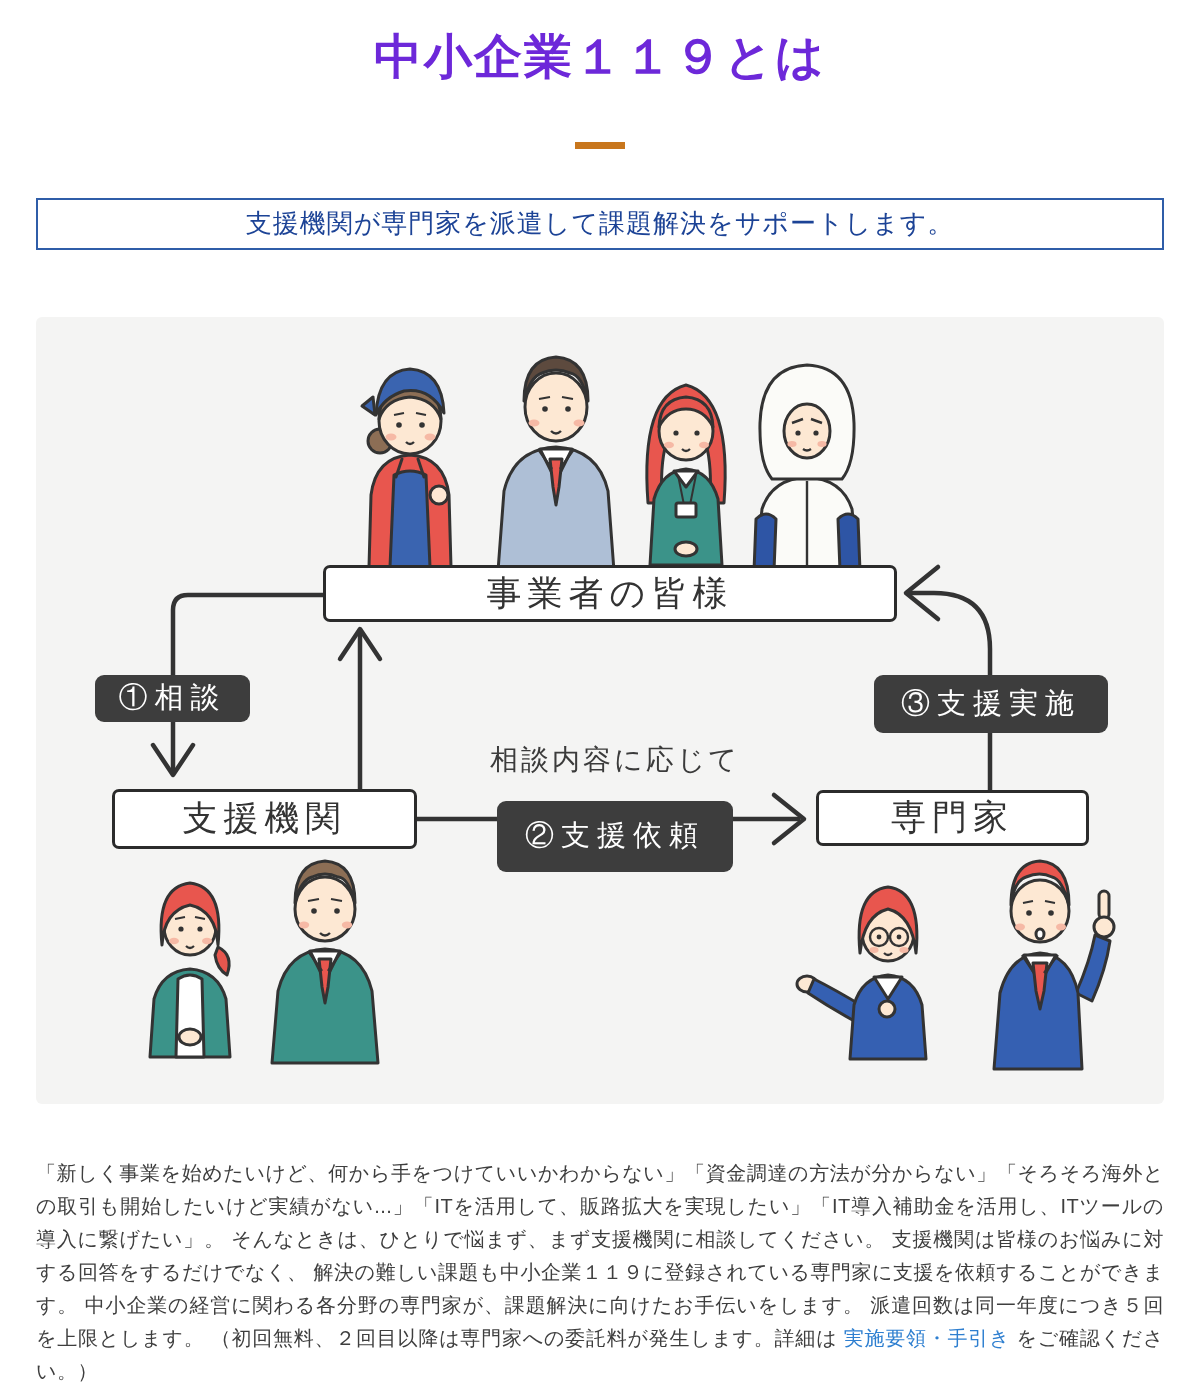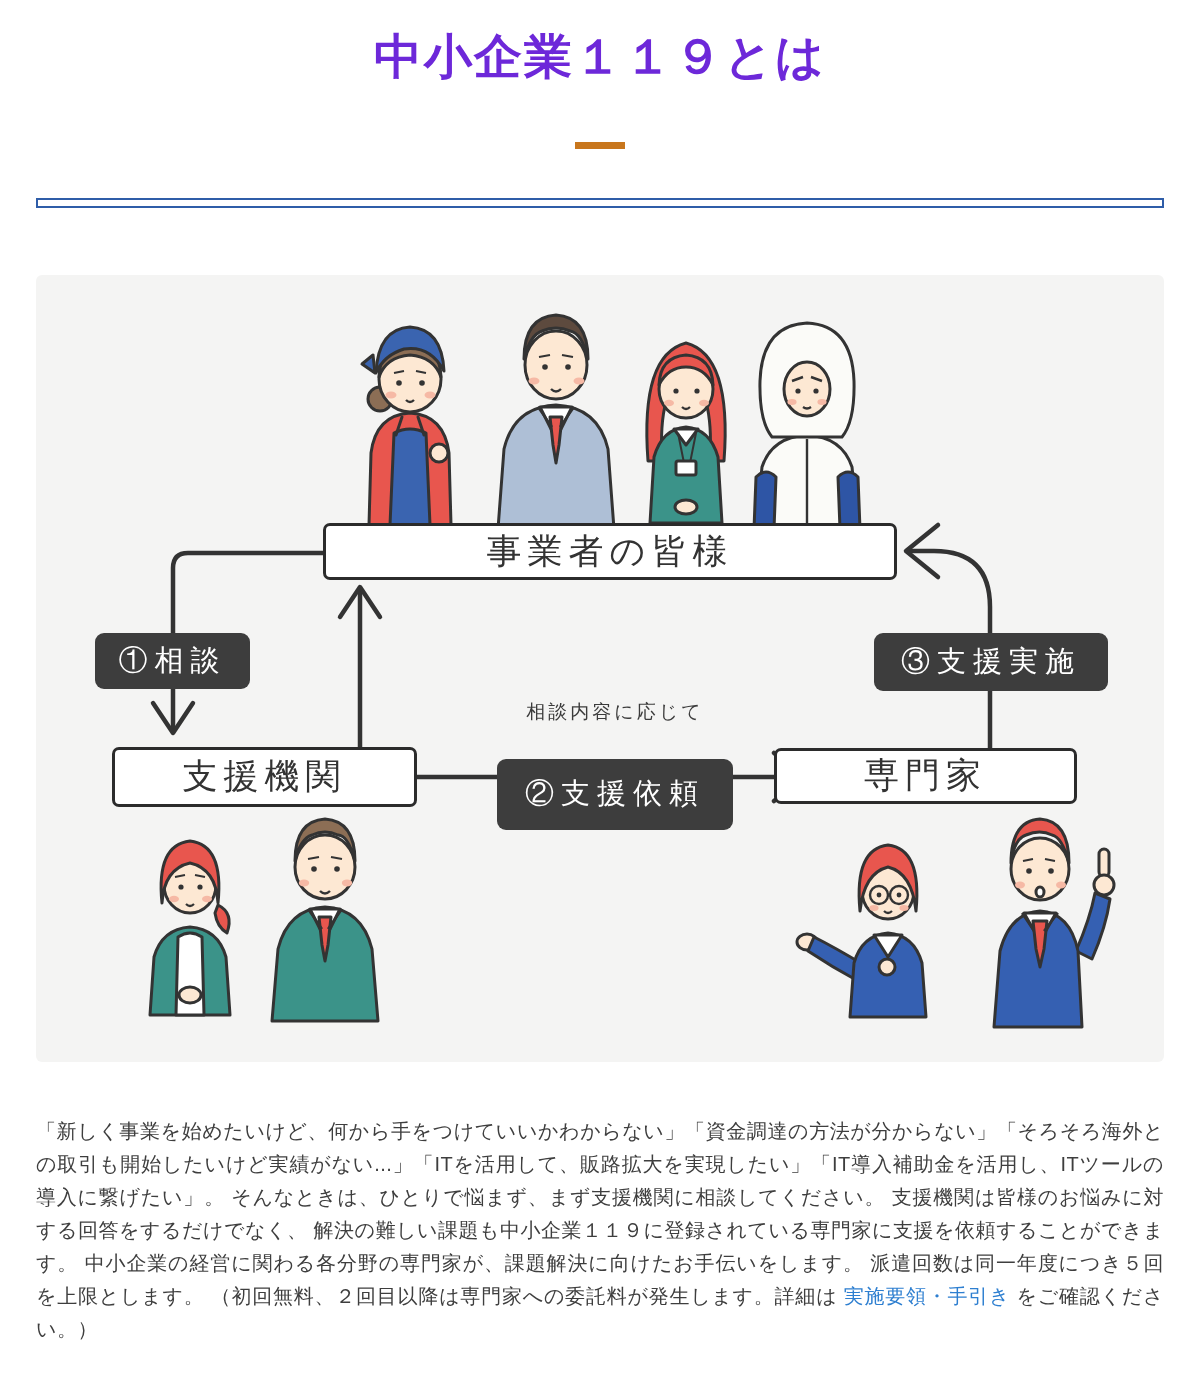--- a/index.html
+++ b/index.html
@@ -20,38 +20,39 @@
 
   .fig { position:absolute; z-index:1; }
   .lines { position:absolute; left:0; top:0; z-index:1; }
 
   .node { position:absolute; z-index:2; background:#ffffff; border:3px solid #2b2b2b;
           border-radius:7px; display:flex; align-items:center; justify-content:center;
           font-size:35px; color:#333; letter-spacing:6px; font-weight:500; }
   .step { position:absolute; z-index:2; background:#3d3d3d; color:#fff;
           border-radius:9px; display:flex; align-items:center; justify-content:center;
           font-size:29px; letter-spacing:7px; font-weight:500; }
-  .note { position:absolute; z-index:2; font-size:19px; color:#3b3b3b;
+  .note { position:absolute; z-index:2; font-size:28px; color:#3b3b3b;
           letter-spacing:3px; text-align:center; }
 
   .description { margin-top:53px; font-size:20px; line-height:33px; color:#3e3e3e;
                  text-align:justify; letter-spacing:0.5px; }
   .description a { color:#2e7fd0; text-decoration:none; }
 
   svg .ol { stroke:#333; stroke-width:3; stroke-linejoin:round; stroke-linecap:round; }
 </style>
 </head>
 <body>
 
 <main class="page">
 
   <h1 class="title">中小企業１１９とは</h1>
   <div class="divider"></div>
 
   <div class="lead-box">
+    <p>支援機関が専門家を派遣して課題解決をサポートします。</p>
   </div>
 
   <section class="panel">
 
     <svg class="fig" style="left:308px; top:28px;" width="132" height="226" viewBox="0 0 132 226">
       <circle class="ol" cx="36" cy="96" r="12" fill="#8c6e55"></circle>
       <path class="ol" d="M25 222 L27 150 Q32 112 66 110 Q100 112 105 150 L107 222 Z" fill="#e8564e"></path>
       <circle class="ol" cx="95" cy="150" r="9" fill="#fde8d3"></circle>
       <path class="ol" d="M46 222 L50 130 Q66 122 82 130 L86 222 Z" fill="#3a64b0"></path>
       <path class="ol" d="M52 132 L58 114 M80 132 L74 114" fill="none"></path>
@@ -187,23 +188,23 @@
         <path d="M304 342 L324 312 L344 342"></path>
         <path d="M381 502 L762 502"></path>
         <path d="M738 478 L768 502 L738 526"></path>
         <path d="M954 473 L954 332 Q954 276 898 276 L874 276"></path>
         <path d="M902 250 L870 276 L902 302"></path>
       </g>
     </svg>
 
     <div class="node" style="left:287px; top:248px; width:574px; height:57px;">事業者の皆様</div>
     <div class="node" style="left:76px; top:472px; width:305px; height:60px;">支援機関</div>
-    <div class="node" style="left:738px; top:473px; width:303px; height:56px;">専門家</div>
-
-    <div class="step" style="left:59px; top:358px; width:155px; height:56px;">①相談</div>
+    <div class="node" style="left:780px; top:473px; width:273px; height:56px;">専門家</div>
+
+    <div class="step" style="left:59px; top:358px; width:155px; height:47px;">①相談</div>
     <div class="step" style="left:838px; top:358px; width:234px; height:58px;text-align:center;">③支援実施</div>
     <div class="step" style="left:461px; top:484px; width:236px; height:71px;">②支援依頼</div>
 
     <div class="note" style="left:419px; top:424px; width:320px;">相談内容に応じて</div>
   </section>
 
   <p class="description"><span>「新しく事業を始めたいけど、何から手をつけていいかわからない」「資金調達の方法が分からない」「そろそろ海外との取引も開始したいけど実績がない...」「ITを活用して、販路拡大を実現したい」「IT導入補助金を活用し、ITツールの導入に繋げたい」。 そんなときは、ひとりで悩まず、まず支援機関に相談してください。 支援機関は皆様のお悩みに対する回答をするだけでなく、 解決の難しい課題も中小企業１１９に登録されている専門家に支援を依頼することができます。 中小企業の経営に関わる各分野の専門家が、課題解決に向けたお手伝いをします。 派遣回数は同一年度につき５回を上限とします。 （初回無料、２回目以降は専門家への委託料が発生します。詳細は </span><a href="#">実施要領・手引き</a><span> をご確認ください。）</span></p>
 
 </main>
 

